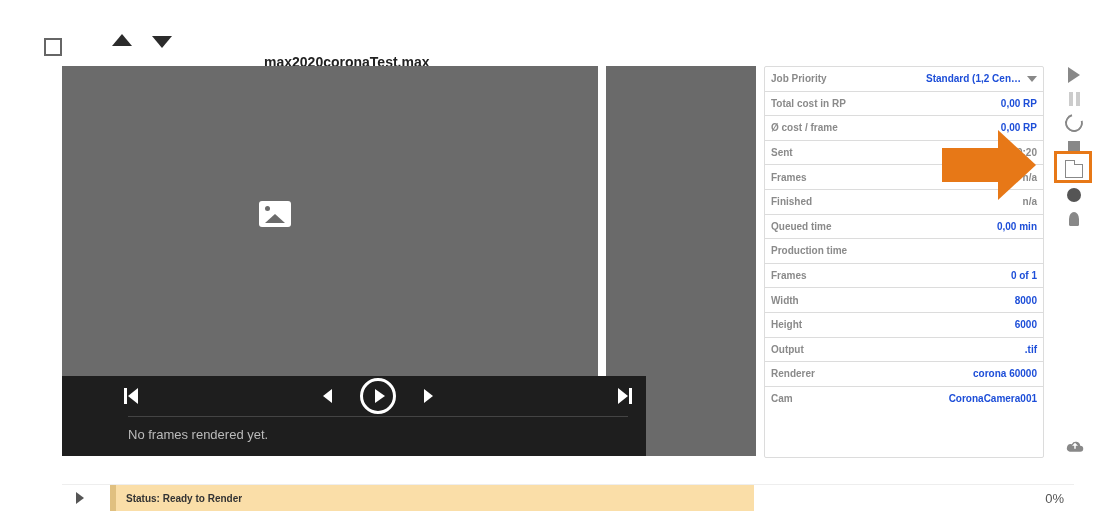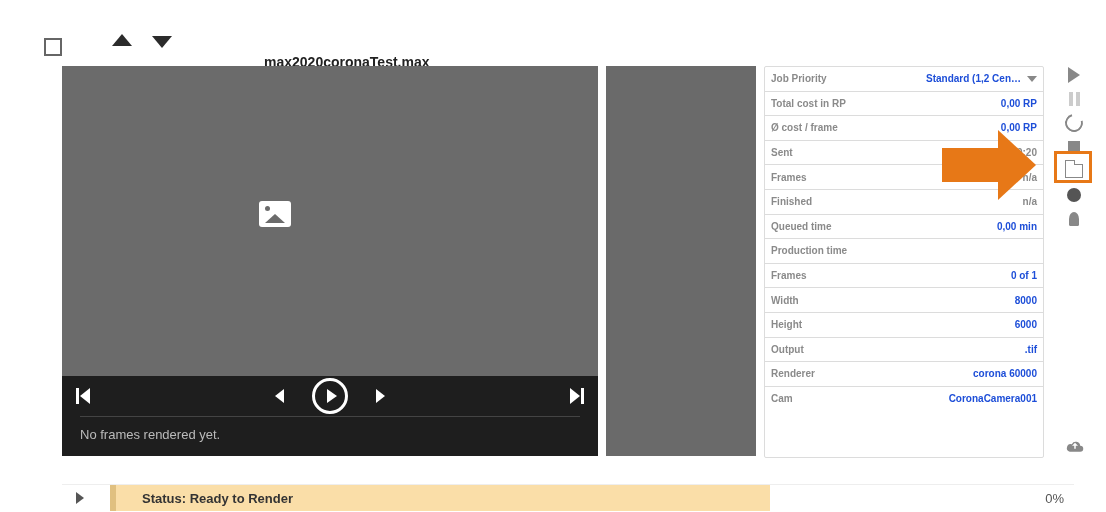--- a/index.html
+++ b/index.html
@@ -27,21 +27,21 @@
   .preview-main .top-left{flex:0 0 426px;background:var(--gray);display:flex;align-items:center;justify-content:center;}
   .preview-main .top-right{flex:1;background:var(--gray);margin-left:2px;}
   .preview-main .bottom-strip{height:12px;background:var(--gray);margin-top:2px;}
   .img-icon{width:32px;height:26px;background:#fff;border-radius:3px;position:relative;}
   .img-icon::before{content:"";position:absolute;left:6px;top:5px;width:5px;height:5px;background:var(--gray);border-radius:50%;}
   .img-icon::after{content:"";position:absolute;left:6px;bottom:4px;width:0;height:0;border-left:10px solid transparent;border-right:10px solid transparent;border-bottom:9px solid var(--gray);}
 
   .preview-side{position:absolute;left:606px;top:66px;width:150px;height:390px;background:var(--gray-dark);}
 
   
-  .player{position:absolute;left:62px;top:376px;width:536px;height:80px;background:var(--black-bar);}
+  .player{position:absolute;left:62px;top:376px;width:536px;height:80px;background:var(--black-bar);padding-left:48px;}
   .player .controls{display:flex;align-items:center;height:40px;justify-content:space-between;padding:0 18px;}
   .player .center{display:flex;align-items:center;gap:28px;}
   .player .line{height:1px;background:#444;margin:0 18px;}
   .player .status{color:#bbb;font-size:13px;padding:10px 18px 0;}
   .pl-icon{color:#fff;}
   .skip-first{width:0;height:0;border-top:8px solid transparent;border-bottom:8px solid transparent;border-right:10px solid #fff;position:relative;}
   .skip-first::after{content:"";position:absolute;left:-4px;top:-8px;width:3px;height:16px;background:#fff;}
   .skip-last{width:0;height:0;border-top:8px solid transparent;border-bottom:8px solid transparent;border-left:10px solid #fff;position:relative;}
   .skip-last::after{content:"";position:absolute;left:1px;top:-8px;width:3px;height:16px;background:#fff;}
   .prev{width:0;height:0;border-top:7px solid transparent;border-bottom:7px solid transparent;border-right:9px solid #fff;}
@@ -76,21 +76,21 @@
   .cloud-up svg{width:18px;height:14px;}
 
   
   .arrow-anno{position:absolute;left:942px;top:130px;width:100px;height:70px;pointer-events:none;}
   .arrow-anno .shaft{position:absolute;left:0;top:18px;width:58px;height:34px;background:var(--orange);}
   .arrow-anno .head{position:absolute;left:56px;top:0;width:0;height:0;border-top:35px solid transparent;border-bottom:35px solid transparent;border-left:38px solid var(--orange);}
 
   
   .status-bar{position:absolute;left:62px;top:484px;width:1012px;height:26px;display:flex;align-items:center;border-top:1px solid #eee;}
   .status-bar .chev{width:0;height:0;border-top:6px solid transparent;border-bottom:6px solid transparent;border-left:8px solid #555;margin:0 26px 0 14px;}
-  .status-bar .label{flex:0 0 628px;height:26px;background:var(--cream);border-left:6px solid #e0c080;display:flex;align-items:center;padding-left:26px;font-size:13px;font-weight:bold;color:#333;}
+  .status-bar .label{flex:0 0 628px;height:26px;background:var(--cream);border-left:6px solid #e0c080;display:flex;align-items:center;padding-left:10px;font-size:10px;font-weight:bold;color:#333;}
   .status-bar .spacer{flex:1;}
   .status-bar .pct{font-size:13px;color:#555;margin-right:10px;}
 </style>
 </head>
 <body>
 
 <div class="canvas">
 
   <div class="checkbox"></div>
   <div class="arrow-up"></div>

